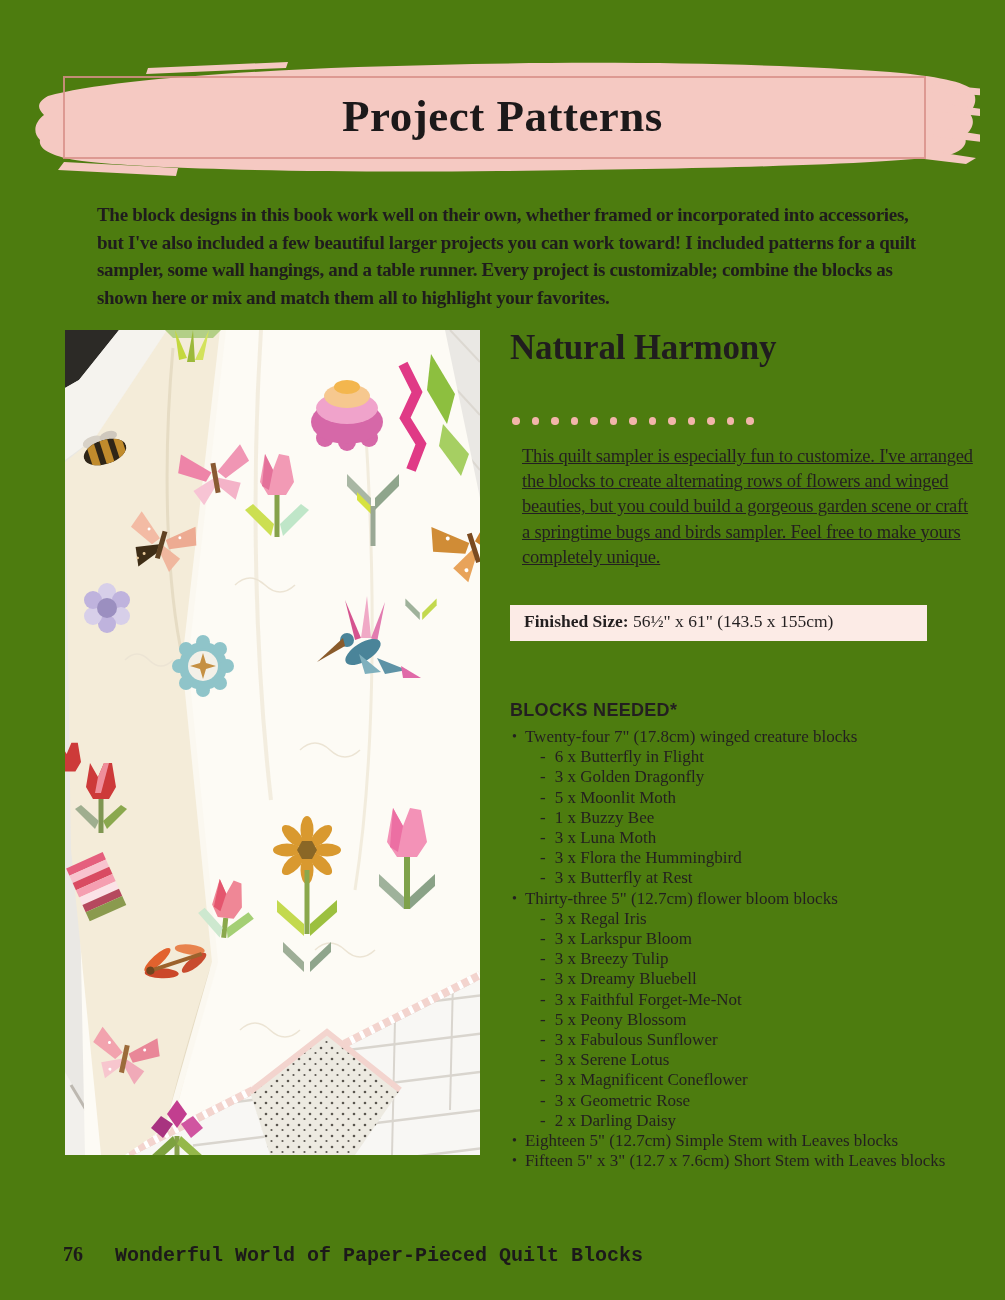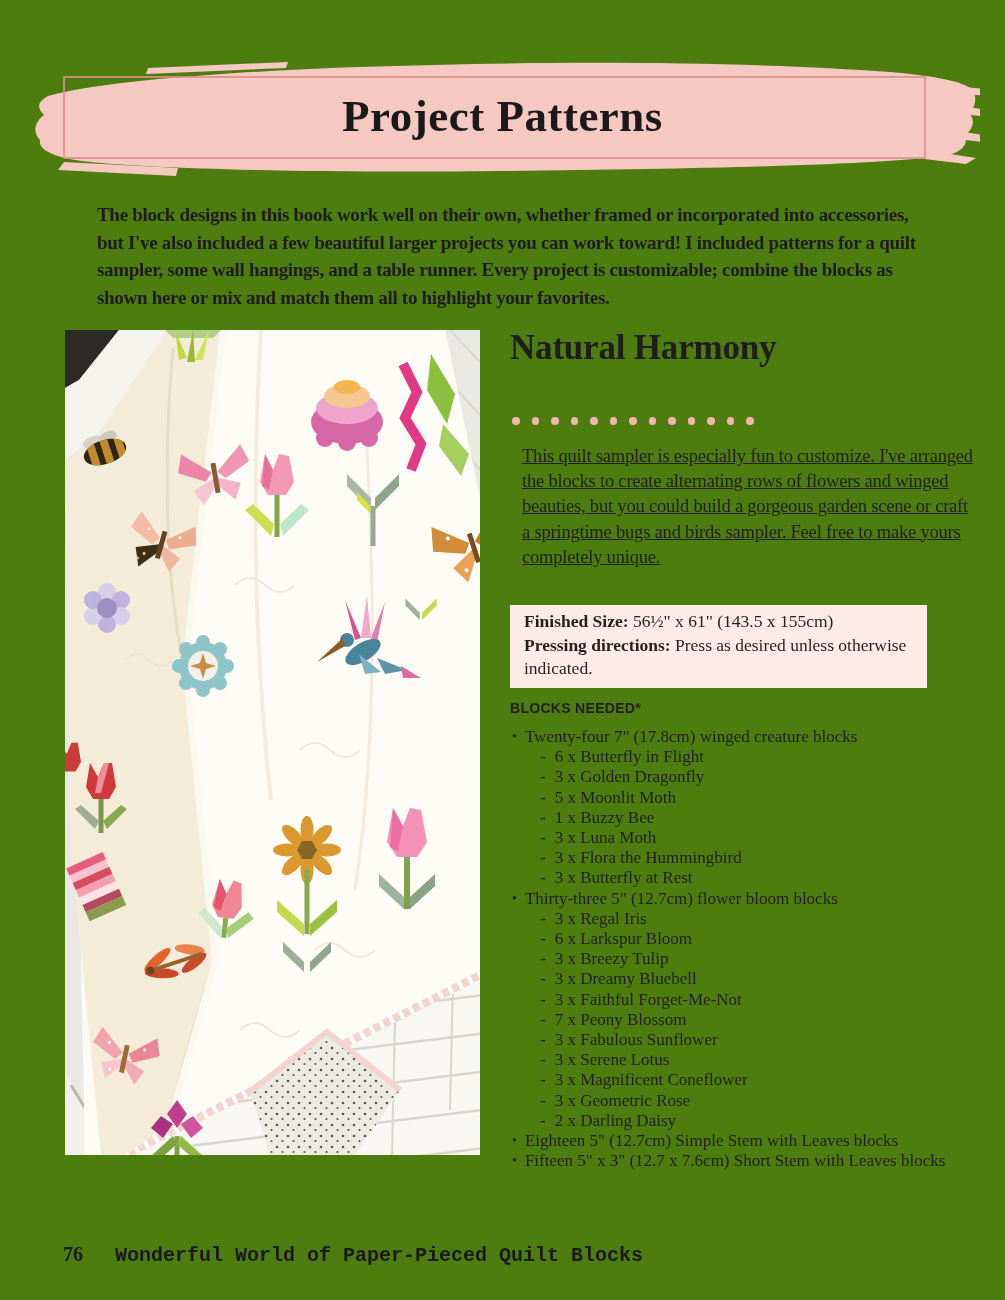--- a/index.html
+++ b/index.html
@@ -20,21 +20,21 @@
   .project-title{position:absolute;left:0;top:326px;margin:0;width:452px;
                  font-size:35px;line-height:43px;font-weight:bold;letter-spacing:-0.2px;color:#201d1e;}
   .dots{position:absolute;left:2px;top:417px;display:flex;gap:12px;}
   .dot{width:7.5px;height:7.5px;border-radius:50%;background:var(--dot-pink);}
   .desc{position:absolute;left:12px;top:444px;width:452px;margin:0;
         font-size:18.5px;line-height:25.2px;letter-spacing:-0.2px;text-decoration:underline;}
   .info-box{position:absolute;left:0;top:605px;width:417px;box-sizing:border-box;
             background:var(--box-bg);padding:5px 14px 7px;font-size:17.5px;line-height:23.5px;}
   .info-box p{margin:0;}
   .bn-heading{position:absolute;left:0;top:700px;margin:0;
-              font-family:"Liberation Sans",sans-serif;font-size:14px;font-weight:bold;letter-spacing:.3px;}
+              font-family:"Liberation Sans",sans-serif;font-size:18px;font-weight:bold;letter-spacing:.3px;}
   .blocks-list{position:absolute;left:0;top:727px;width:452px;}
   .bn-l1{display:flex;gap:8px;margin-left:2px;font-size:17px;line-height:20.2px;}
   .bn-l2{display:flex;gap:9px;margin-left:30px;font-size:17px;line-height:20.2px;}
   .bn-bullet{font-size:14px;line-height:20.2px;}
   .bn-dash{line-height:20.2px;}
   .footnote{position:absolute;left:55px;top:1176px;width:878px;margin:0;
             font-size:18.5px;line-height:23px;letter-spacing:-0.2px;text-indent:-7px;padding-left:7px;}
   .pagefoot{position:absolute;left:63px;top:1243px;font-size:20px;font-weight:bold;color:#1c191a;}
   .book-title{margin-left:32px;font-family:Liberation Mono, monospace;}
 </style>
@@ -343,21 +343,20 @@
         <span class="dot"></span>
         <span class="dot"></span>
         <span class="dot"></span>
         <span class="dot"></span>
         <span class="dot"></span>
         <span class="dot"></span>
       </div>
     <p class="desc">This quilt sampler is especially fun to customize. I've arranged the blocks to create alternating rows of flowers and winged beauties, but you could build a gorgeous garden scene or craft a springtime bugs and birds sampler. Feel free to make yours completely unique.</p>
     <div class="info-box">
       <p><strong>Finished Size:</strong> <span>56½" x 61" (143.5 x 155cm)</span></p>
-      <p><strong>Pressing directions:</strong> <span>Press as desired unless otherwise indicated.</span></p>
     </div>
     <h3 class="bn-heading">BLOCKS NEEDED*</h3>
     <div class="blocks-list">
         <div class="bn-l1">
           <span class="bn-bullet">•</span>
           <span>Twenty-four 7" (17.8cm) winged creature blocks</span>
         </div>
         <div class="bn-l2">
           <span class="bn-dash">-</span>
           <span>6 x Butterfly in Flight</span>
@@ -389,37 +388,37 @@
         <div class="bn-l1">
           <span class="bn-bullet">•</span>
           <span>Thirty-three 5" (12.7cm) flower bloom blocks</span>
         </div>
         <div class="bn-l2">
           <span class="bn-dash">-</span>
           <span>3 x Regal Iris</span>
         </div>
         <div class="bn-l2">
           <span class="bn-dash">-</span>
-          <span>6 x Larkspur Bloom</span>
+          <span>3 x Larkspur Bloom</span>
         </div>
         <div class="bn-l2">
           <span class="bn-dash">-</span>
           <span>3 x Breezy Tulip</span>
         </div>
         <div class="bn-l2">
           <span class="bn-dash">-</span>
           <span>3 x Dreamy Bluebell</span>
         </div>
         <div class="bn-l2">
           <span class="bn-dash">-</span>
           <span>3 x Faithful Forget-Me-Not</span>
         </div>
         <div class="bn-l2">
           <span class="bn-dash">-</span>
-          <span>7 x Peony Blossom</span>
+          <span>5 x Peony Blossom</span>
         </div>
         <div class="bn-l2">
           <span class="bn-dash">-</span>
           <span>3 x Fabulous Sunflower</span>
         </div>
         <div class="bn-l2">
           <span class="bn-dash">-</span>
           <span>3 x Serene Lotus</span>
         </div>
         <div class="bn-l2">

